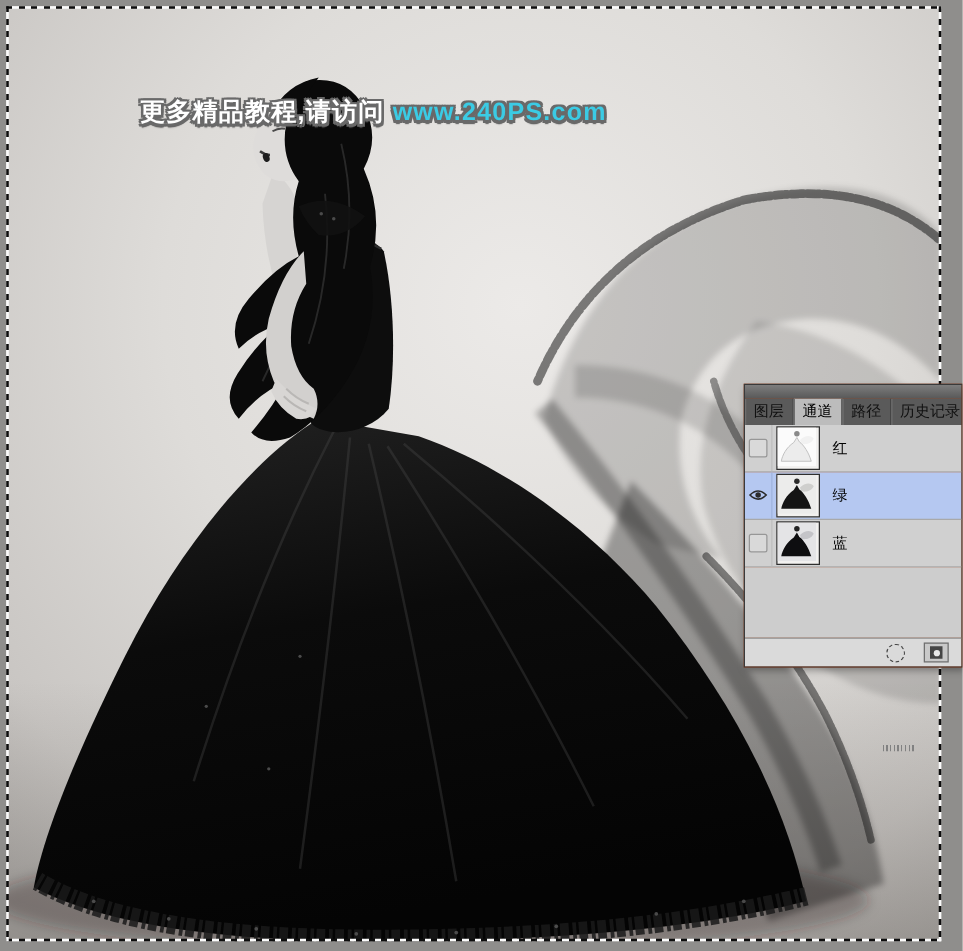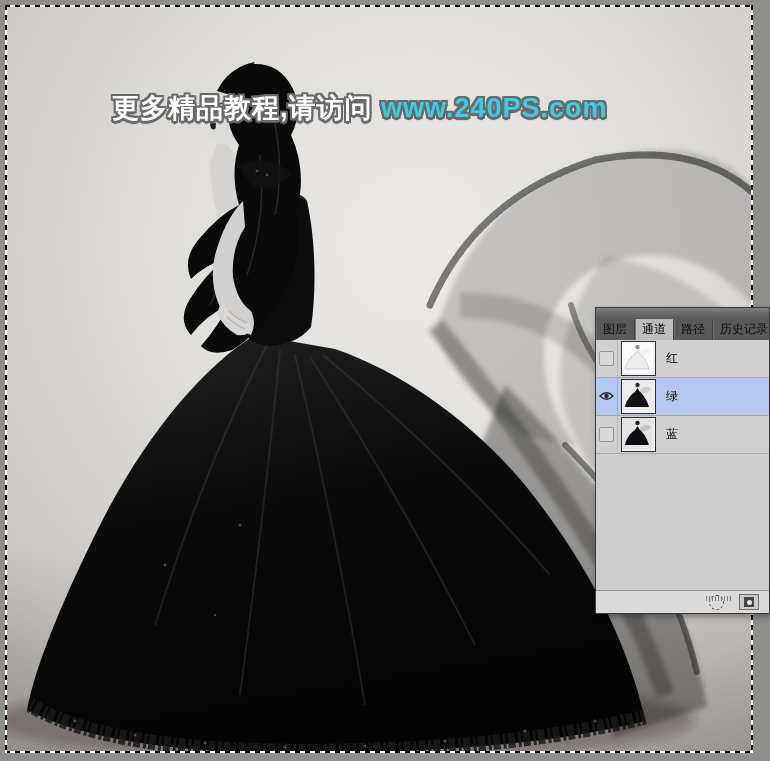--- a/index.html
+++ b/index.html
@@ -17,32 +17,32 @@
   
   .ant{position:absolute;z-index:2;}
   .ant.h{height:2px;width:748px;left:5px;
     background:repeating-linear-gradient(90deg,#0d0d0d 0 5px,#fbfbfb 5px 10px);}
   .ant.v{width:2px;height:748px;top:5px;
     background:repeating-linear-gradient(180deg,#0d0d0d 0 5px,#fbfbfb 5px 10px);}
   .ant.top{top:5px;} .ant.bottom{top:751px;}
   .ant.left{left:5px;} .ant.right{left:751px;}
   
   .watermark{
-    position:absolute;left:112px;top:90px;z-index:3;white-space:nowrap;
-    font-size:27px;font-weight:bold;letter-spacing:1px;
+    position:absolute;left:112px;top:76px;z-index:3;white-space:nowrap;
+    font-size:20px;font-weight:bold;letter-spacing:1px;
     text-shadow:-2px -2px 0 #696969,2px -2px 0 #696969,-2px 2px 0 #696969,2px 2px 0 #696969,
                  0 -2px 0 #696969,0 2px 0 #696969,-2px 0 0 #696969,2px 0 0 #696969,
                  0 3px 1px #565656;
     text-align:right;
   }
   .watermark .zh{color:#ffffff;}
   .watermark .url{color:var(--url-cyan,#3bcbe4);}
   
   .panel{
-    position:absolute;left:595px;top:307px;width:175px;height:307px;z-index:5;
+    position:absolute;left:595px;top:307px;width:175px;height:227px;z-index:5;
     background:#c2410c;border:1px solid #3a3a3a;box-sizing:border-box;
     box-shadow:2px 3px 6px rgba(0,0,0,.35);
     display:flex;flex-direction:column;font-size:12px;color:#000;
   }
   .panel-head{height:11px;background:linear-gradient(#7d7d7d,#585858);flex:none;}
   .tabbar{height:21px;background:#5a5a5a;display:flex;flex:none;align-items:stretch;}
   .tab{
     padding:0 7px;display:flex;align-items:center;color:#101010;
     border-right:1px solid #454545;box-shadow:inset 1px 0 0 #6e6e6e;
     white-space:nowrap;cursor:default;

